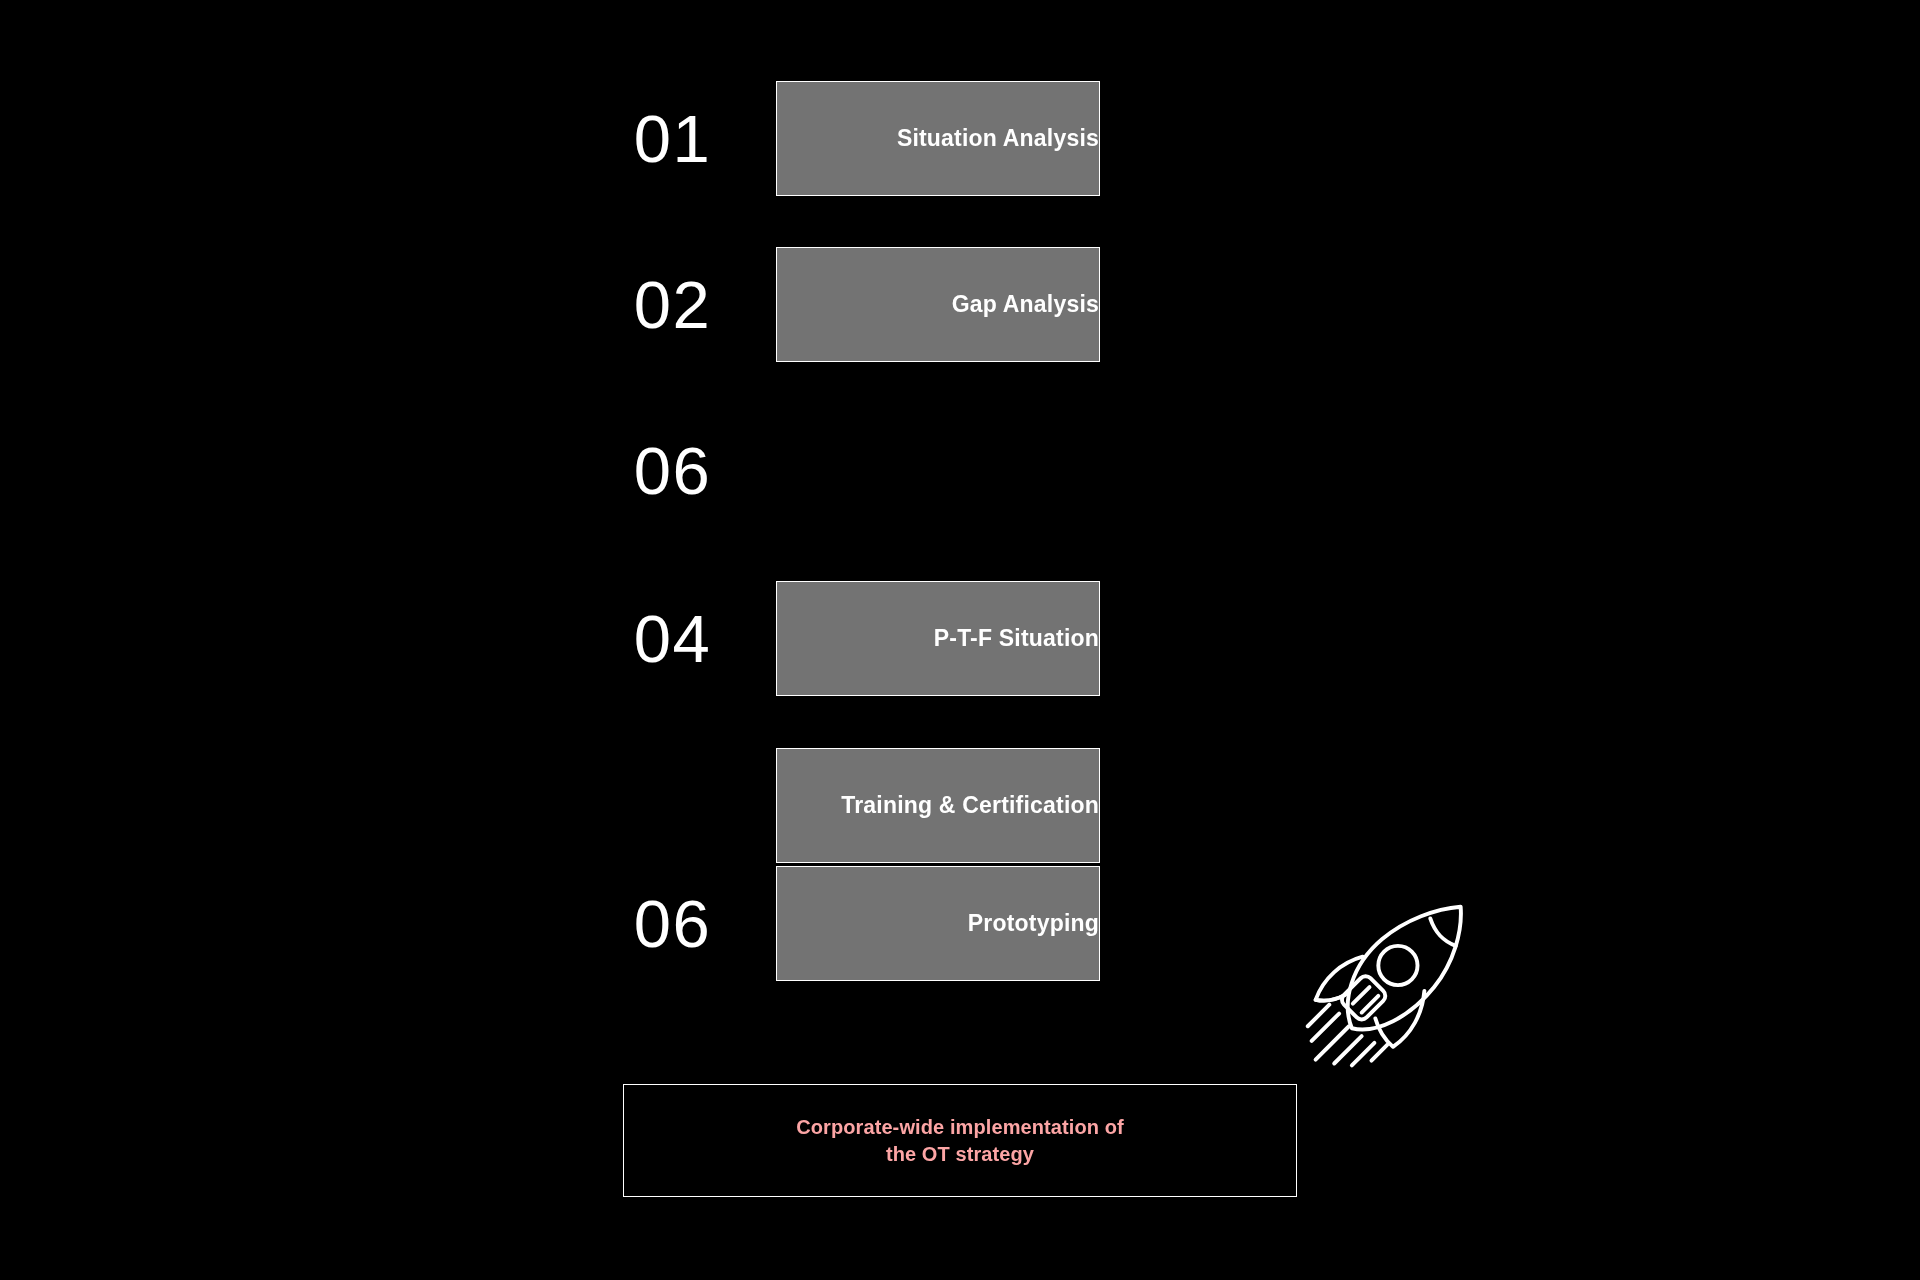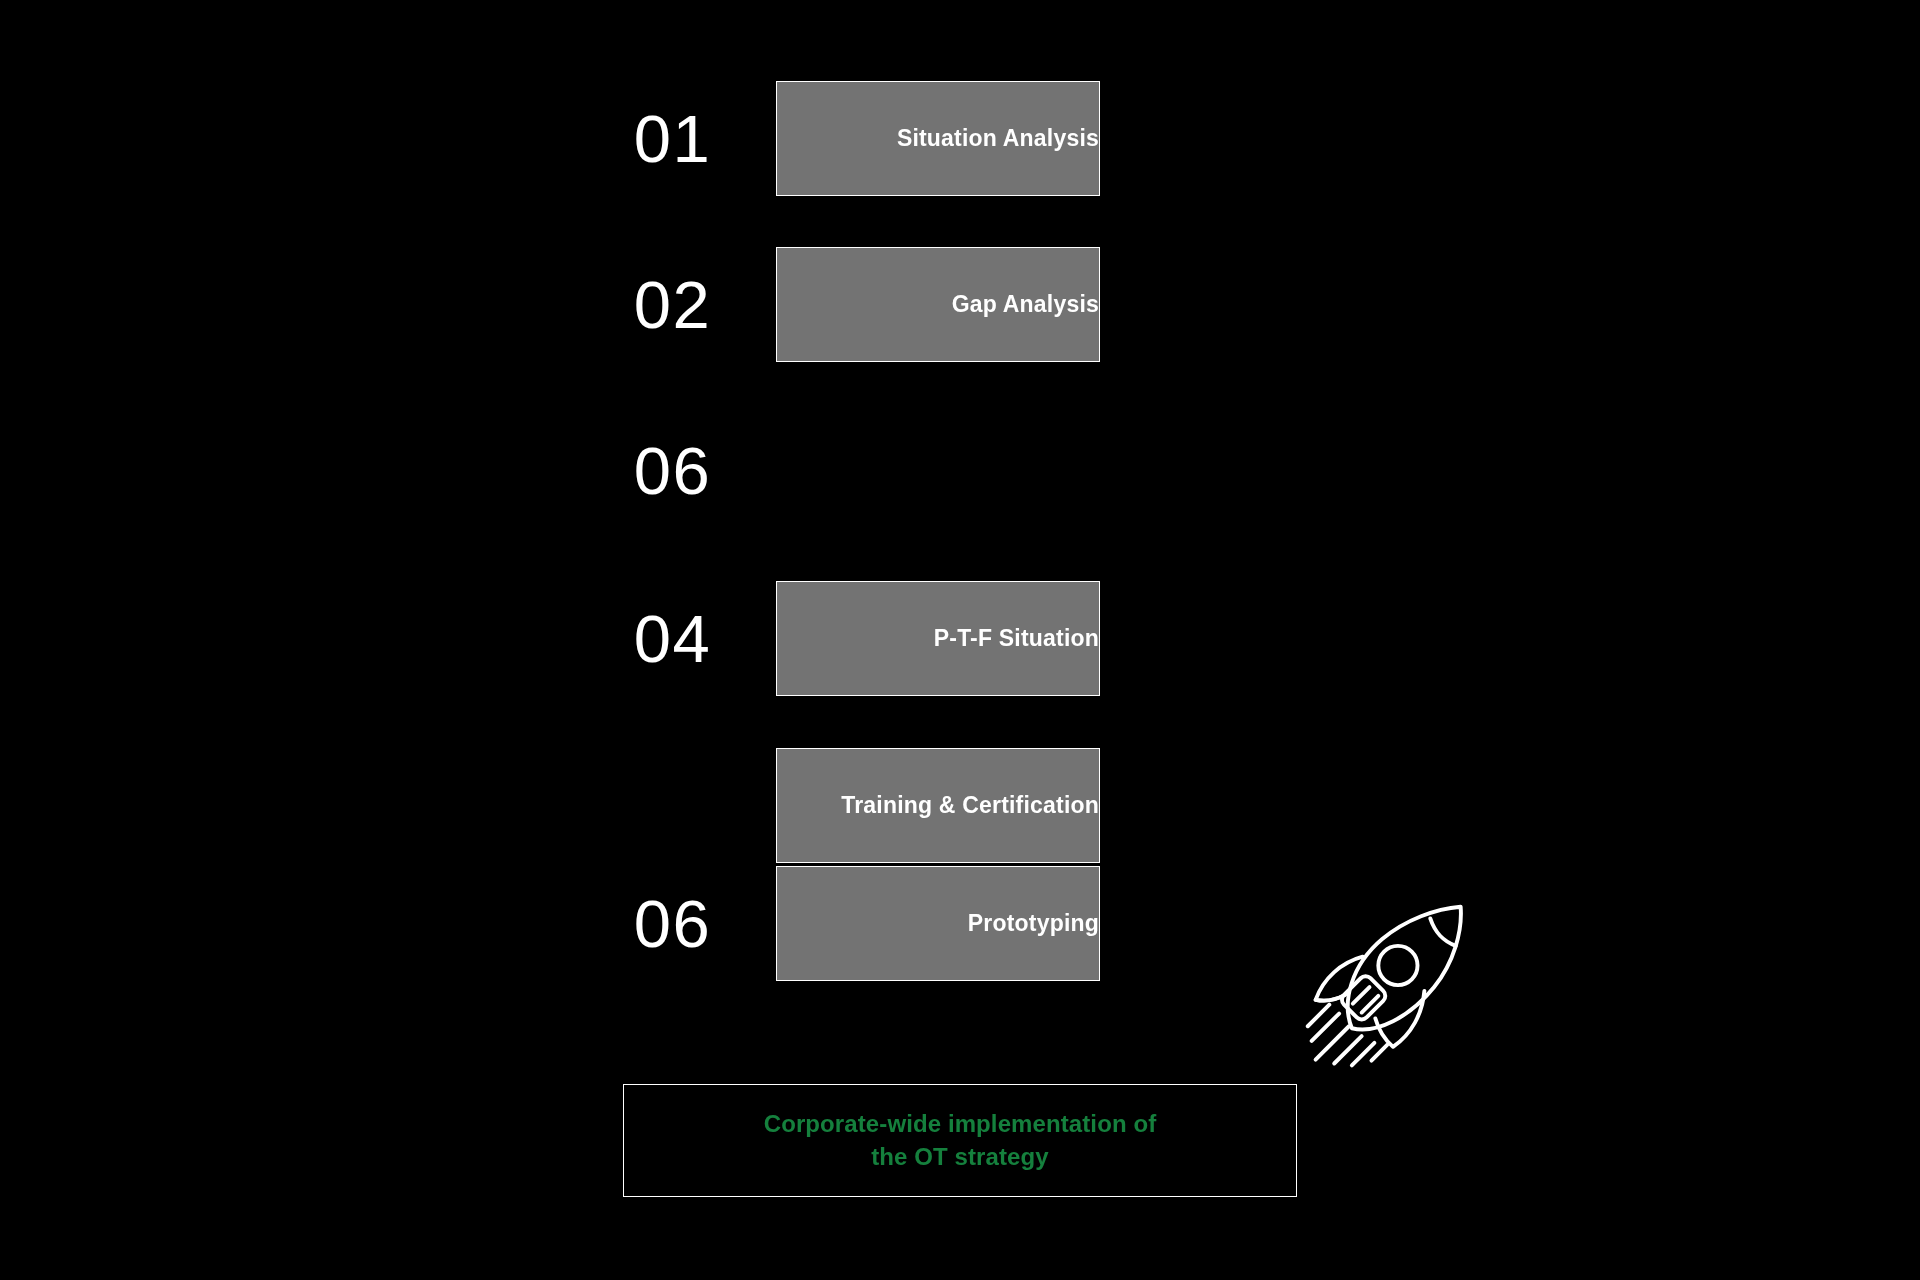--- a/index.html
+++ b/index.html
@@ -75,23 +75,23 @@
     width: 674px;
     height: 113px;
     box-sizing: border-box;
     border: 1.6px solid #ffffff;
     background: #000000;
     display: flex;
     align-items: center;
     justify-content: center;
   }
   #summary-text {
-    color: #15803d;
-    font-family: "Liberation Sans", sans-serif;
-    font-size: 24px;
+    color: #fca5a5;
+    font-family: "Liberation Sans", sans-serif;
+    font-size: 20px;
     font-weight: bold;
     line-height: 1.35;
     text-align: center;
     white-space: pre-line;
     letter-spacing: 0.1px;
   }
 
   
   #rocket-icon {
     position: absolute;

